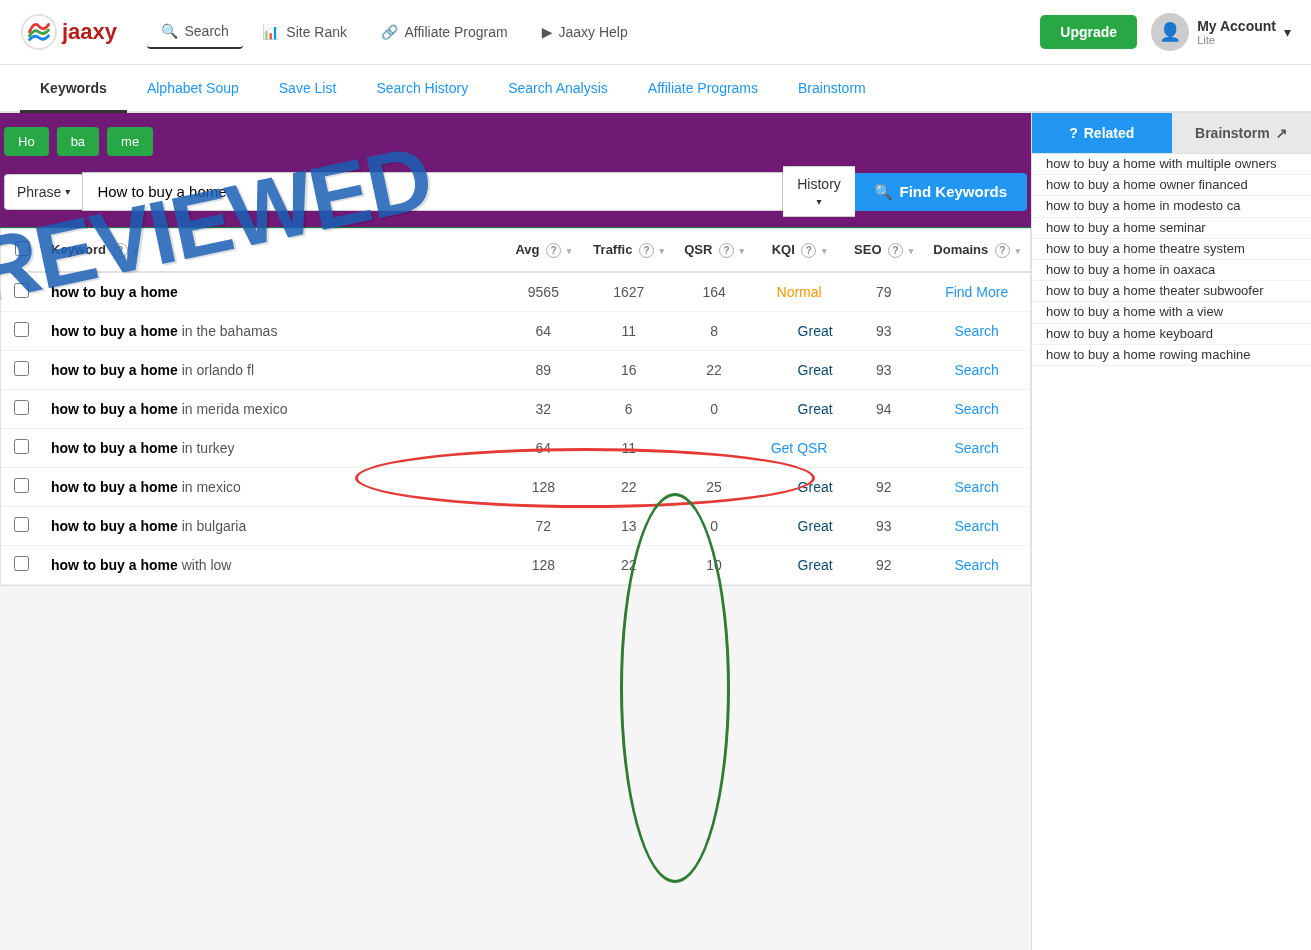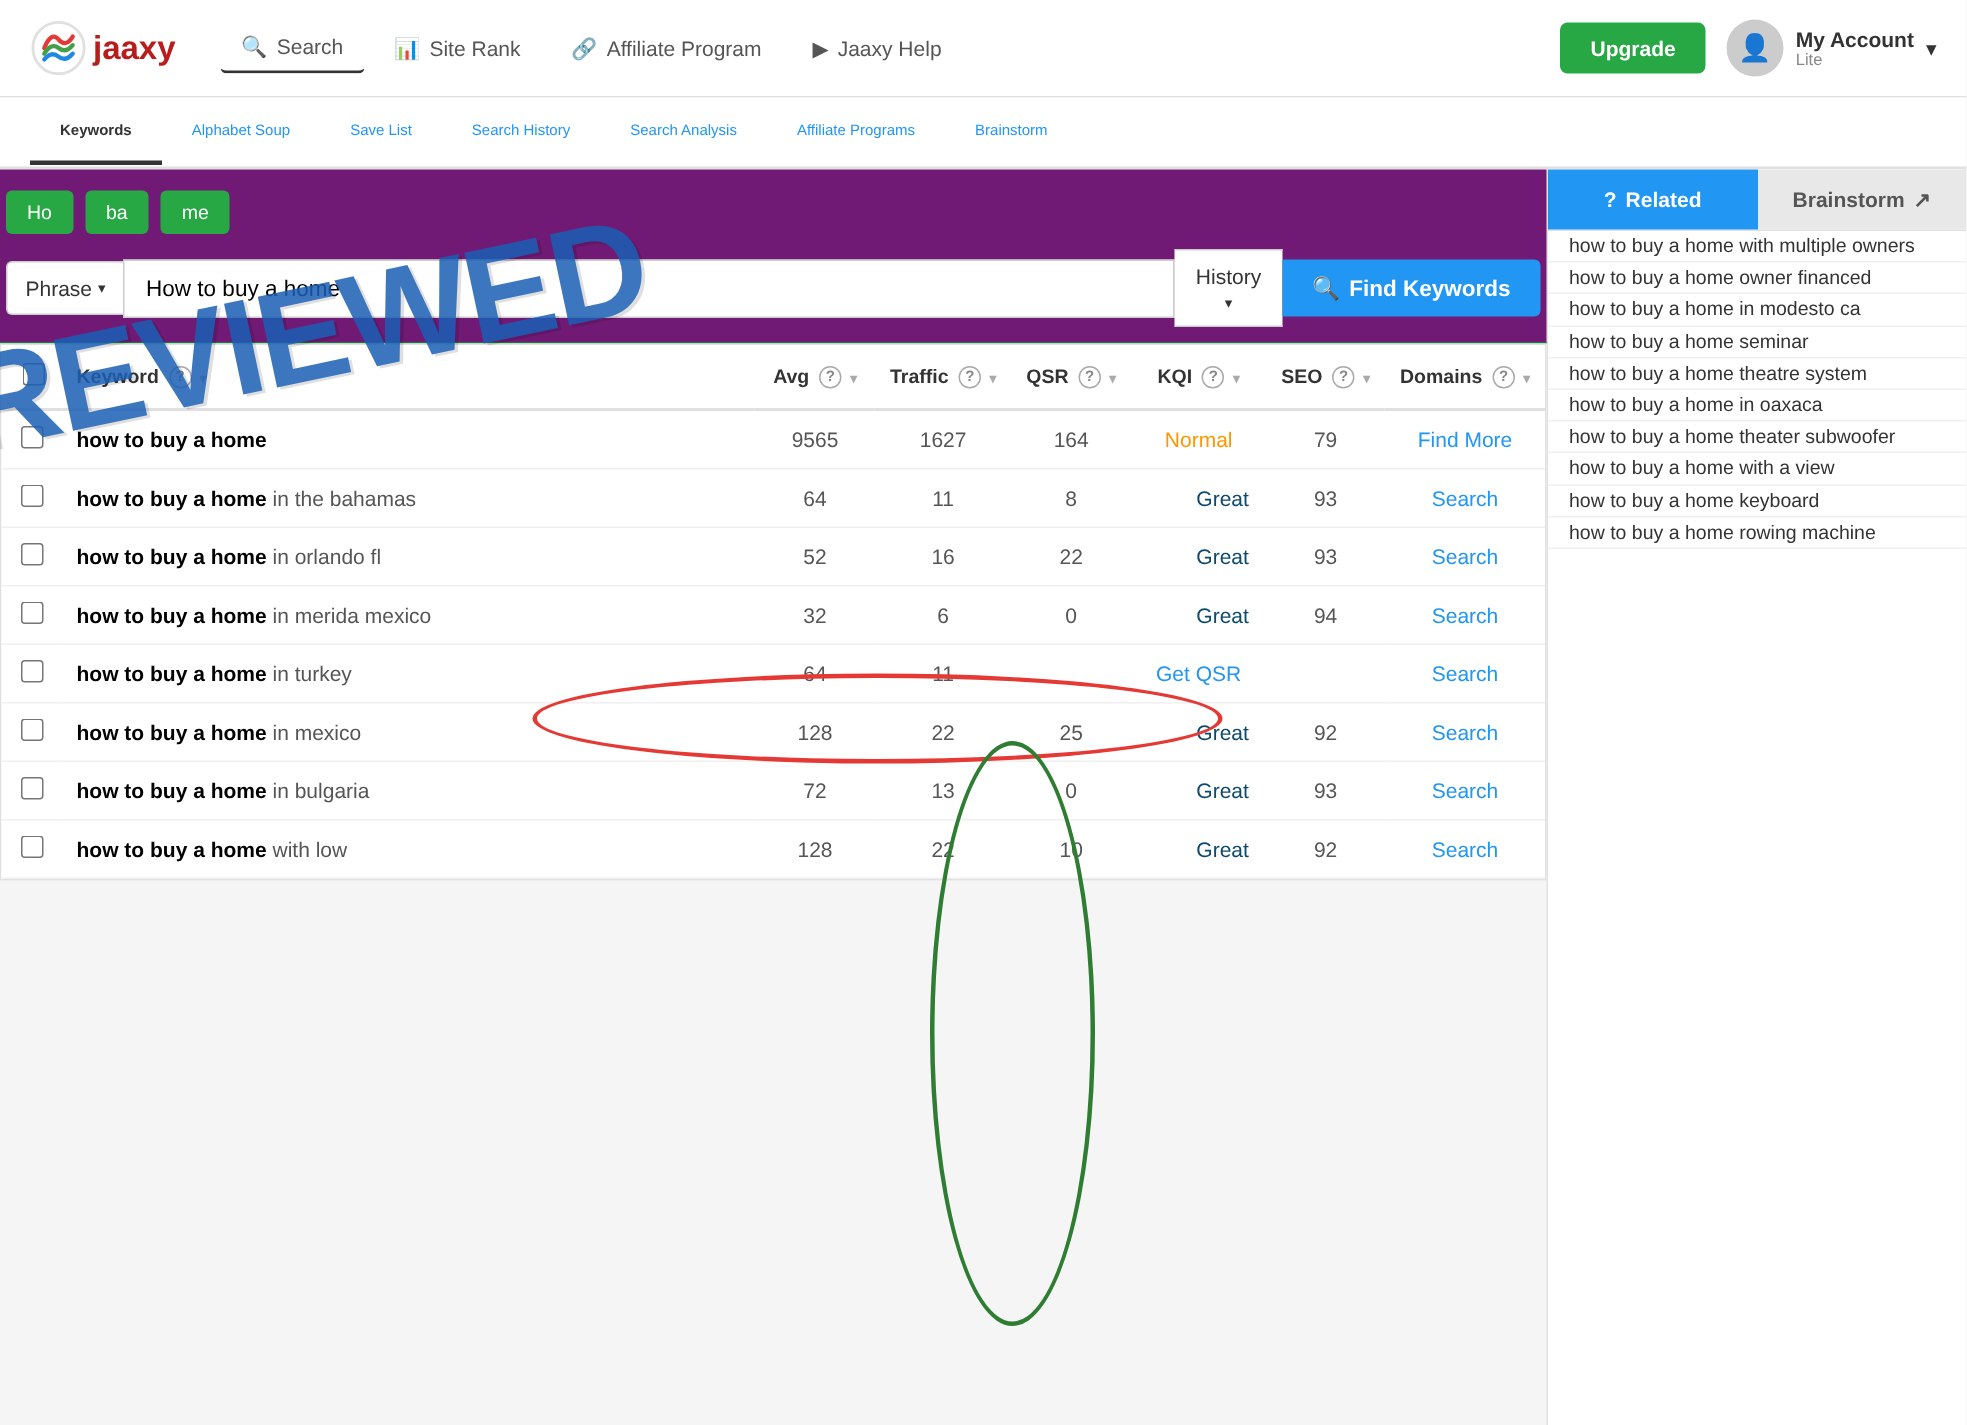--- a/index.html
+++ b/index.html
@@ -85,21 +85,21 @@
       background: #fff;
       border-bottom: 2px solid #e0e0e0;
       display: flex;
       align-items: center;
       padding: 0 20px;
       height: 48px;
     }
     .sub-nav-link {
       padding: 14px 20px;
       color: #2196f3;
-      font-size: 10px;
+      font-size: 14px;
       cursor: pointer;
       border-bottom: 3px solid transparent;
       margin-bottom: -2px;
     }
     .sub-nav-link.active {
       color: #333;
       border-bottom: 3px solid #333;
       font-weight: bold;
     }
 
@@ -511,21 +511,21 @@
     <td>93</td>
     <td><a class="action-link">Search</a></td>
   </tr>
                 <tr>
     <td class="col-check">
       <input type="checkbox" style="">
     </td>
     <td class="kw-td">
       <span class="kw-bold">how to buy a home</span><span> in orlando fl</span>
     </td>
-    <td>52</td>
+    <td>89</td>
     <td>16</td>
     <td>22</td>
     <td><span class="kqi-great">Great</span></td>
     <td>93</td>
     <td><a class="action-link">Search</a></td>
   </tr>
                 <tr>
     <td class="col-check">
       <input type="checkbox" style="">
     </td>

